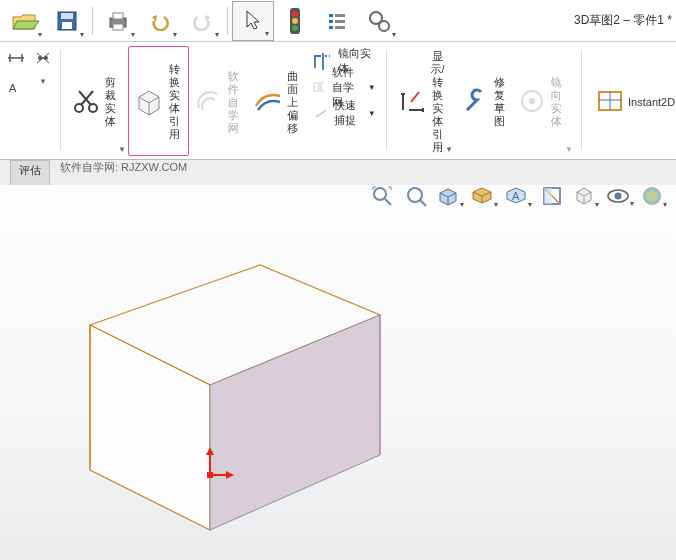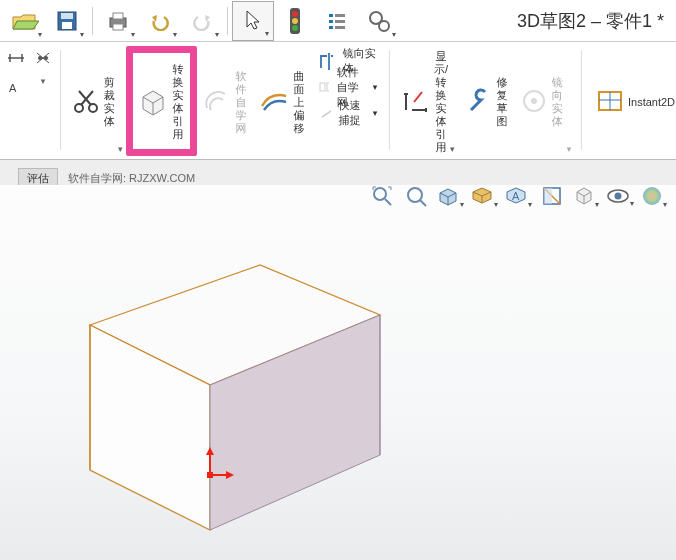--- a/index.html
+++ b/index.html
@@ -1,32 +1,32 @@
 <!DOCTYPE html>
 <html><head>
 <meta charset="utf-8">
 <style>
 *{margin:0;padding:0;box-sizing:border-box;font-family:"Microsoft YaHei",sans-serif;font-size:11px;color:#333}
 body{width:676px;height:560px;background:#fff;overflow:hidden;position:relative}
 .topbar{height:42px;border-bottom:1px solid #ccc;display:flex;align-items:center;padding:0 4px;gap:0}
 .top-btn{width:42px;height:40px;display:flex;align-items:center;justify-content:center;position:relative}
 .top-btn .dd{position:absolute;bottom:2px;right:4px;font-size:8px;color:#555}
 .sep-v{width:1px;height:28px;background:#ccc;margin:0 4px}
-.doctitle{margin-left:auto;margin-right:8px;font-size:18px}
+.doctitle{margin-left:auto;font-size:12px}
 .ribbon{height:118px;border-bottom:1px solid #bbb;display:flex;align-items:flex-start;padding-top:4px}
 .rcol{display:flex;flex-direction:row;align-items:center;justify-content:flex-start;padding:2px 4px;height:110px}
 .rcol .ic{width:36px;height:36px;display:flex;align-items:center;justify-content:center}
 .rcol .lbl{font-size:11px;text-align:center;line-height:13px;margin-top:2px;max-width:44px}
 .rcol.disabled .lbl{color:#aaa}
 .rsep{width:1px;height:100px;background:#ddd;margin:4px 6px 0}
-.highlight{border:7px solid #ec4899;border-radius:2px}
+.highlight{border:1px solid #ec4899;border-radius:2px}
 .midcol{display:flex;flex-direction:column;gap:0;padding:2px 6px}
 .midrow{display:flex;align-items:center;gap:8px;height:26px}
 .dim{color:#aaa}
-.panel-bar{height:38px;background:#eee;border-bottom:1px solid #ccc;display:flex;align-items:center;padding:0 18px;gap:10px}
+.panel-bar{height:38px;background:#eee;border-bottom:1px solid #ccc;display:flex;padding:0 10px;gap:10px}
 .view-toolbar{position:absolute;top:182px;right:8px;display:flex;gap:6px;align-items:center}
 .vt-btn{width:28px;height:28px;display:flex;align-items:center;justify-content:center}
 svg{display:block}
 .viewport{position:absolute;left:0;top:185px;right:0;bottom:0;background:linear-gradient(180deg,#fdfdfd 0%,#f6f7f8 60%,#e9ebed 100%)}
 .box3d{position:absolute;left:60px;top:40px}
 .origin-arrow{position:absolute;left:200px;top:260px}
 </style>
 </head>
 <body>
 

